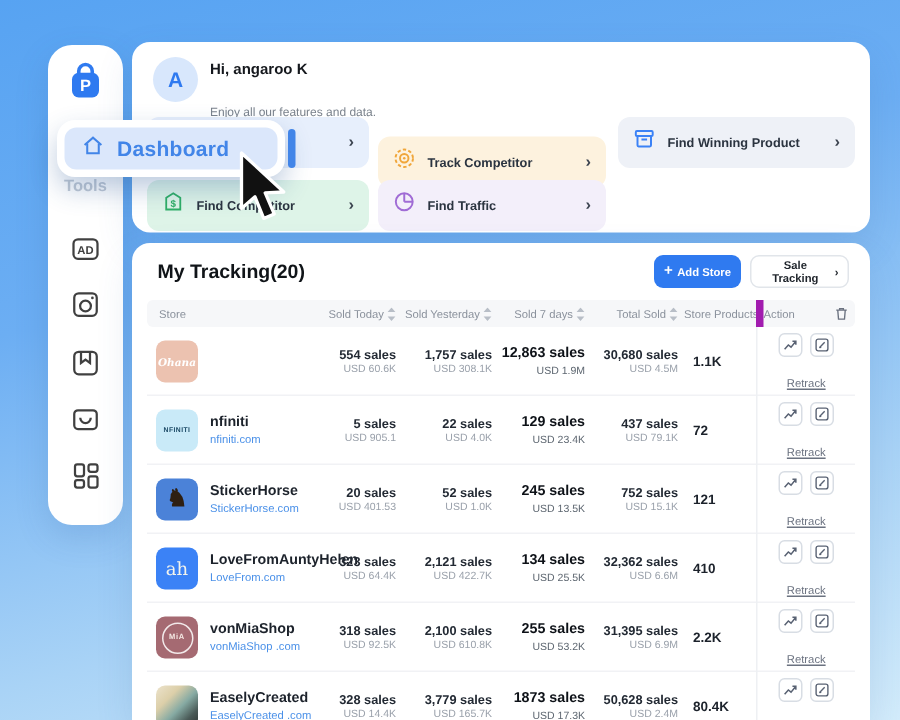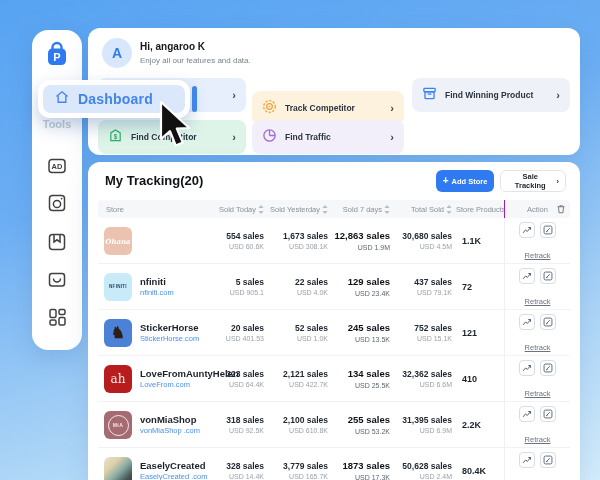--- a/index.html
+++ b/index.html
@@ -25,21 +25,21 @@
     background:#4285e8;z-index:31;}
   
   .cursor{position:absolute;left:158px;top:100px;z-index:50;}
   
   .top-panel{position:absolute;left:88px;top:28px;width:492px;height:127px;background:#fff;
     border-radius:12px;box-shadow:0 10px 24px rgba(60,100,160,.15);}
   .avatar{position:absolute;left:14px;top:10px;width:30px;height:30px;border-radius:50%;
     background:#d8e7fc;color:#2f7af0;font-weight:800;font-size:14px;
     display:flex;align-items:center;justify-content:center;}
   .greet-title{position:absolute;left:52px;top:13px;font-size:10px;font-weight:800;color:#15181d;}
-  .greet-sub{position:absolute;left:52px;top:28px;font-size:8px;color:#7a828c;}
+  .greet-sub{position:absolute;left:52px;top:42px;font-size:8px;color:#7a828c;}
   .fcard{position:absolute;height:34px;border-radius:8px;display:flex;align-items:center;
     gap:8px;padding:0 10px;box-sizing:border-box;}
   .fcard .lbl{font-size:8.5px;font-weight:700;color:#2b3440;white-space:nowrap;}
   .fcard .chv{margin-left:auto;font-size:11px;font-weight:700;color:#3c4450;}
   .c1{left:10px;top:50px;width:148px;}
   .c2{left:164px;top:63px;width:152px;}
   .c3{left:324px;top:50px;width:158px;}
   .c4{left:10px;top:92px;width:148px;}
   .c5{left:164px;top:92px;width:152px;}
   
@@ -53,21 +53,21 @@
   .btn-sale{position:absolute;left:412px;top:8px;width:66px;height:22px;background:#fff;
     border:1px solid #e1e5ea;border-radius:6px;color:#1f242b;font-size:7.5px;font-weight:700;
     display:flex;align-items:center;justify-content:center;gap:3px;box-sizing:border-box;cursor:pointer;}
   .tgrid{display:grid;grid-template-columns:112px 58px 64px 62px 62px 48px 66px;align-items:center;}
   .thead{position:absolute;left:10px;top:38px;width:472px;height:18px;background:#f6f7f9;
     border-radius:4px;font-size:7.5px;color:#8a919c;}
   .th{display:flex;align-items:center;gap:2px;}
   .th.num{justify-content:flex-end;padding-right:4px;}
   .th.store{padding-left:8px;}
   .th.clip{overflow:hidden;white-space:nowrap;}
-  .th.action{position:relative;justify-content:center;border-left:1px solid #a21caf;height:18px;}
+  .th.action{position:relative;justify-content:flex-start;border-left:5px solid #a21caf;height:18px;}
   .th .trash{position:absolute;right:4px;top:4px;}
   .tbody{position:absolute;left:10px;top:56px;width:472px;}
   .trow{height:46px;border-bottom:1px solid #f1f2f5;box-sizing:border-box;}
   .cell-store{display:flex;align-items:center;gap:8px;padding-left:6px;}
   .slogo{width:28px;height:28px;border-radius:6px;display:flex;align-items:center;
     justify-content:center;overflow:hidden;flex:none;}
   .slogo .logo-text{font-weight:700;line-height:1;text-align:right;}
   .slogo.script .logo-text{font-family:"DejaVu Serif",serif;font-style:italic;}
   .slogo.serif .logo-text{font-family:"DejaVu Serif",serif;font-weight:400;}
   .slogo.caps .logo-text{letter-spacing:.3px;font-weight:800;}
@@ -261,21 +261,21 @@
     <div class="cell-store">
       <div class="slogo script" style="background: rgb(236, 194, 176);">
               <span class="logo-text" style="color: rgb(255, 255, 255); font-size: 7px;">Ohana</span>
             </div>
     </div>
     <div class="cell-num">
       <div class="val">554 sales</div>
             <div class="usd">USD 60.6K</div>
     </div>
     <div class="cell-num">
-      <div class="val">1,673 sales</div>
+      <div class="val">1,757 sales</div>
             <div class="usd">USD 308.1K</div>
     </div>
     <div class="cell-num hot">
       <div class="val">12,863 sales</div>
             <div class="usd">USD 1.9M</div>
     </div>
     <div class="cell-num">
       <div class="val">30,680 sales</div>
             <div class="usd">USD 4.5M</div>
     </div>
@@ -383,21 +383,21 @@
             <path d="M4.5,9.5 L9.5,4.5 M4.5,9.5 l1.8,-0.4"></path>
           </svg>
         </button>
       </div>
       <span class="retrack">Retrack</span>
     </div>
   </div>
 
   <div class="trow tgrid">
     <div class="cell-store">
-      <div class="slogo serif" style="background: #b91c1c;">
+      <div class="slogo serif" style="background: #3b82f6;">
               <span class="logo-text" style="color: rgb(244, 244, 236); font-size: 12px;">ah</span>
             </div>
       <div>
         <div class="sname">LoveFromAuntyHelen</div>
         <div class="sdom">LoveFrom.com</div>
       </div>
     </div>
     <div class="cell-num">
       <div class="val">323 sales</div>
             <div class="usd">USD 64.4K</div>

